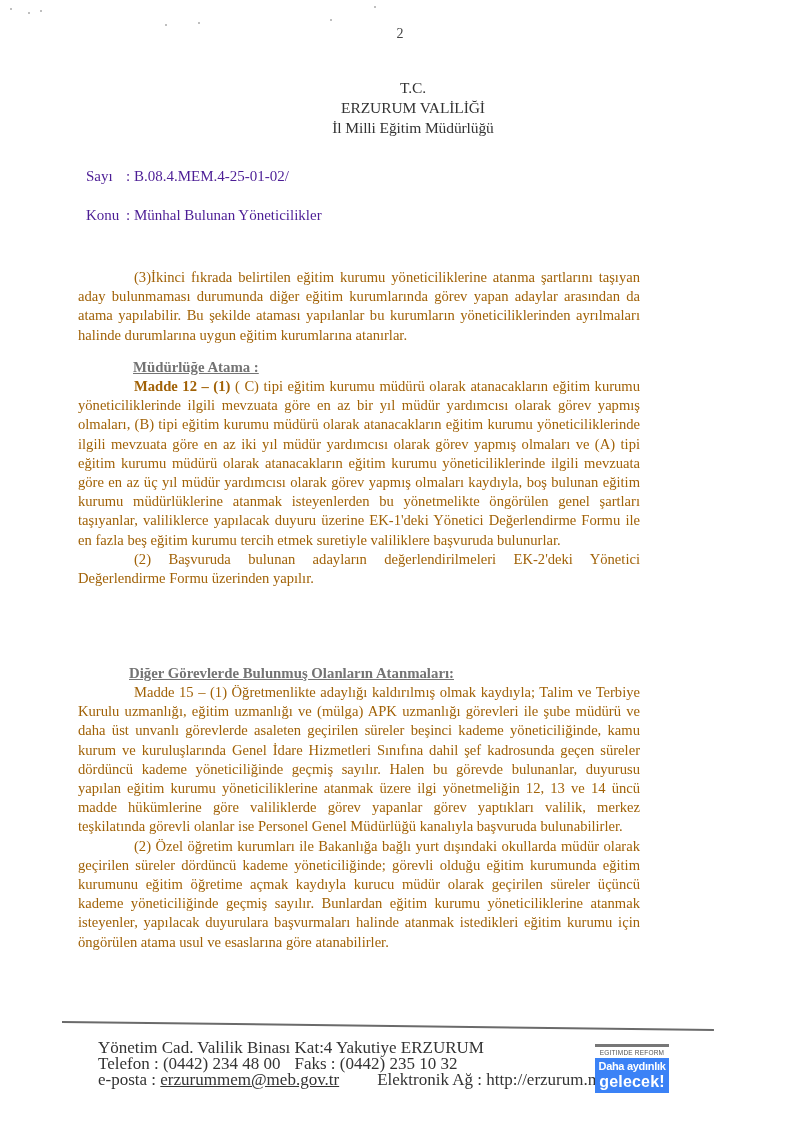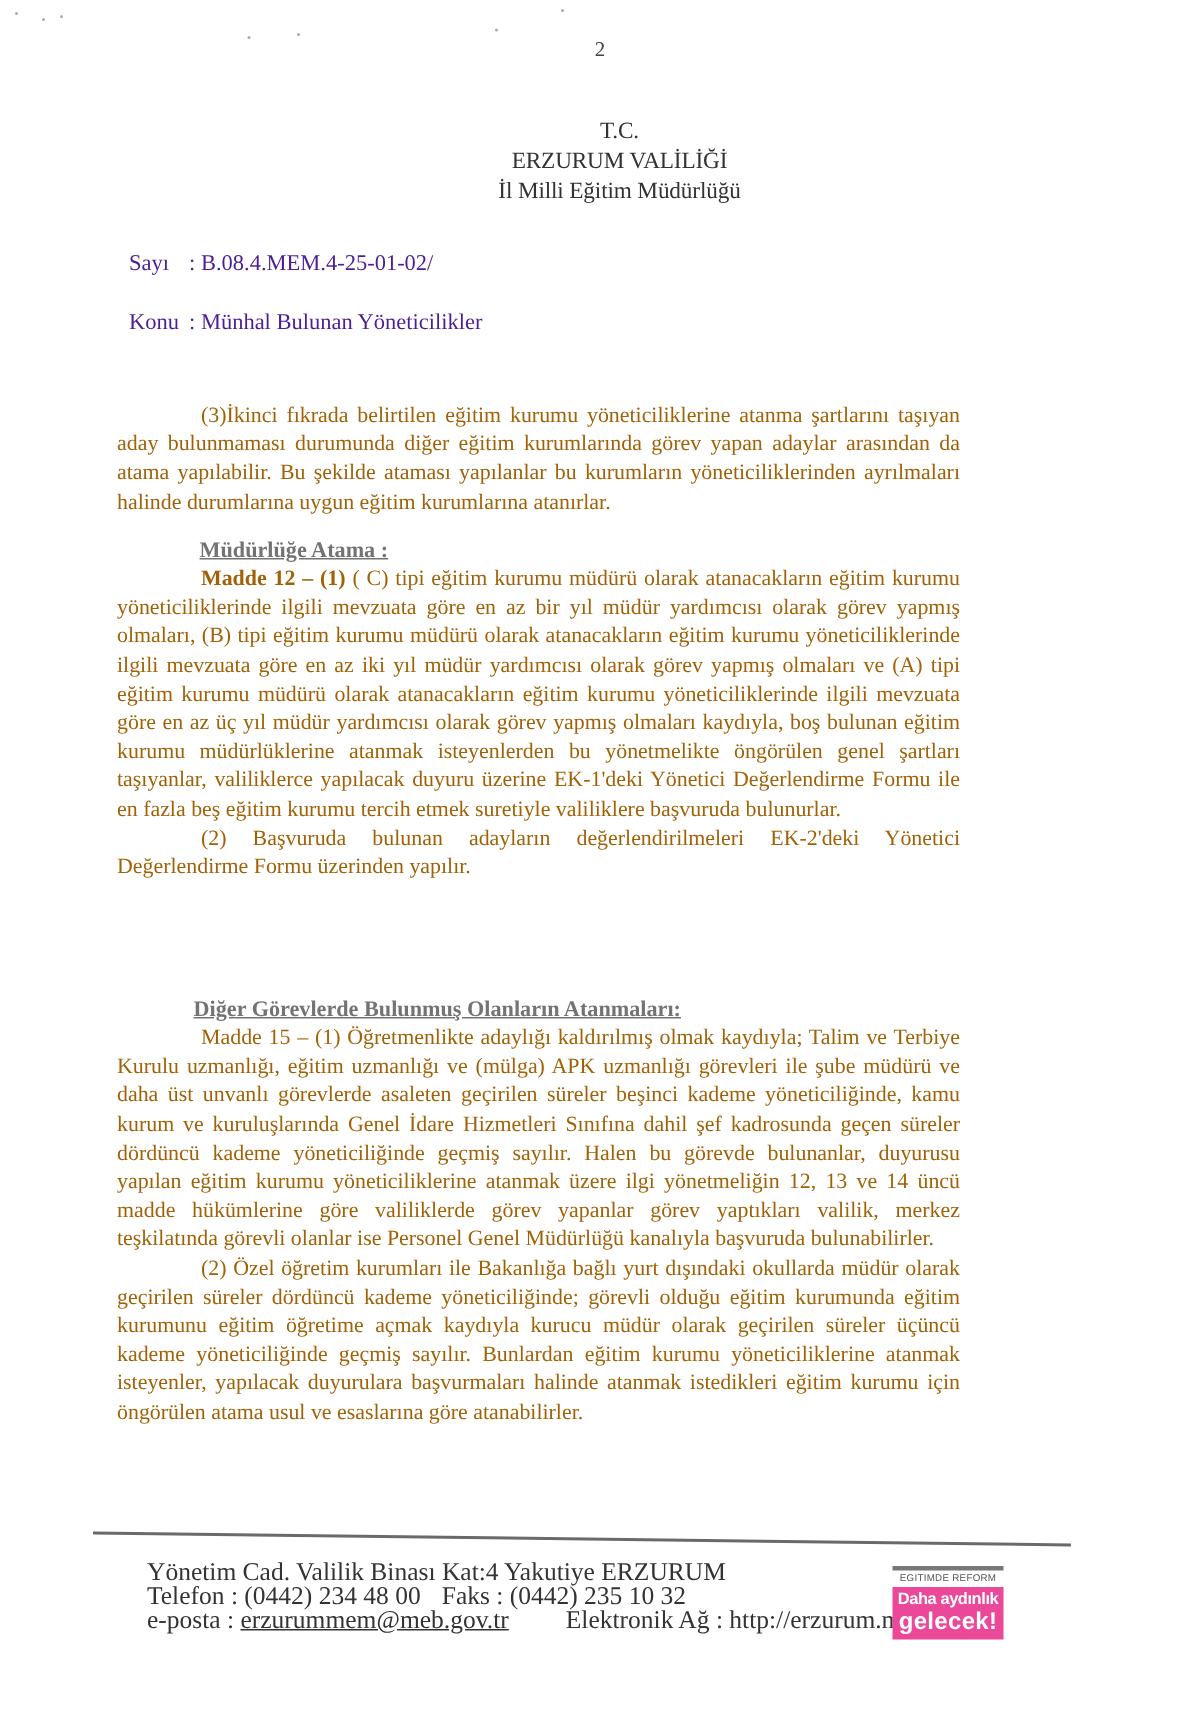--- a/index.html
+++ b/index.html
@@ -49,21 +49,21 @@
   }
   .footer .email { text-decoration: underline; }
   .footer .gap { display: inline-block; width: 14px; }
   .footer .gap2 { display: inline-block; width: 38px; }
   .reform {
     position: absolute; left: 595px; top: 1044px; width: 74px;
   }
   .reform .bar { height: 3px; background: #777; margin-bottom: 2px; }
   .reform .small { font-family: "Liberation Sans", sans-serif; font-size: 6.5px; text-align: center; color: #555; letter-spacing: 0.2px; }
   .reform .box {
-    background: #ec4899; color: #fff; text-align: center; margin-top: 2px;
+    background: #3b82f6; color: #fff; text-align: center; margin-top: 2px;
     font-family: "Liberation Sans", sans-serif; font-weight: bold; padding: 2px 0 3px;
   }
   .reform .l1 { font-size: 11px; line-height: 13px; letter-spacing: -0.3px; }
   .reform .l2 { font-size: 16px; line-height: 17px; letter-spacing: 0.2px; }
   .speck { position: absolute; width: 2px; height: 2px; background: #aaa; border-radius: 1px; }
 </style>
 </head>
 <body>
 
 <span class="speck" style="left:10px;top:8px;"></span>

